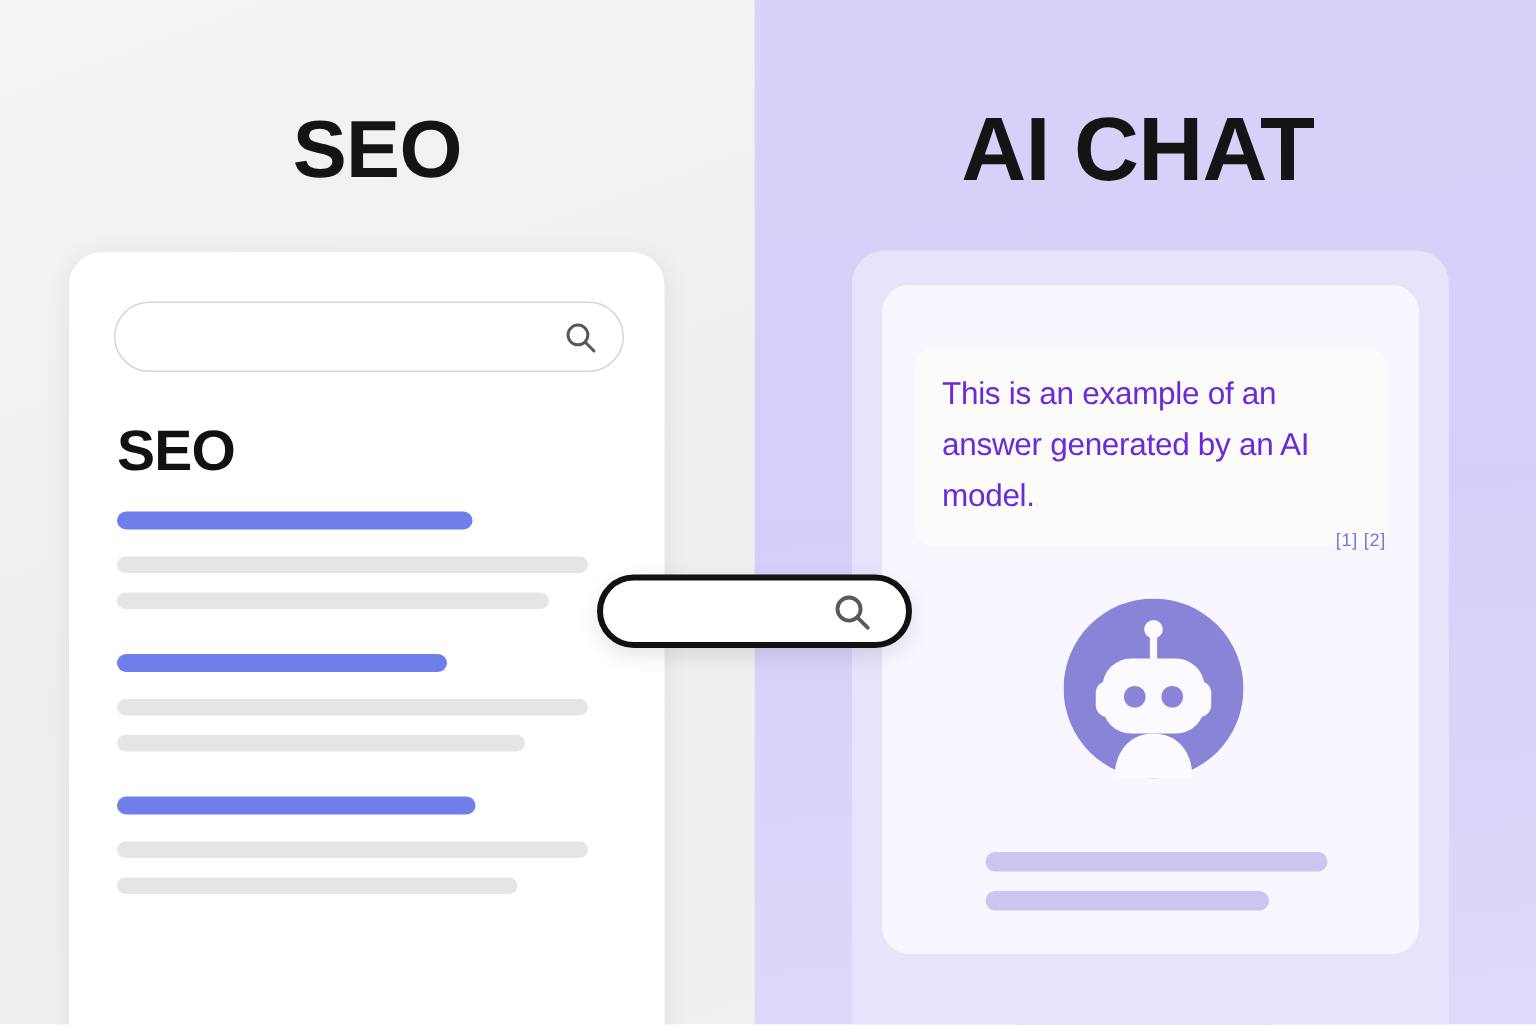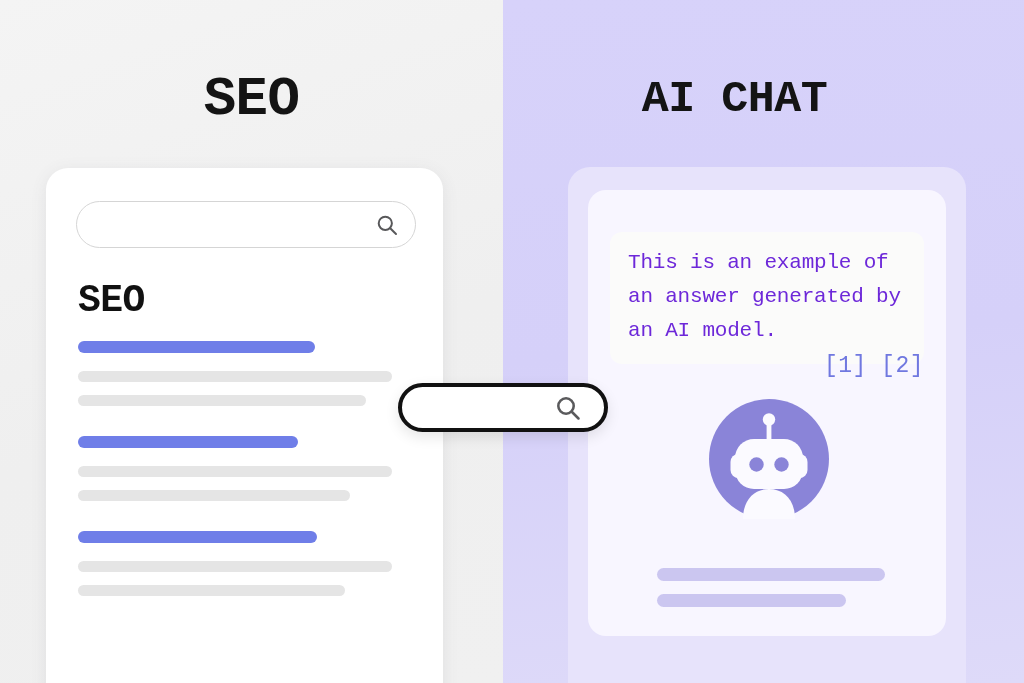--- a/index.html
+++ b/index.html
@@ -9,21 +9,20 @@
     background: #ffffff;
   }
   body {
     font-family: "Liberation Sans", sans-serif;
   }
   #stage {
     position: relative;
     width: 1024px;
     height: 683px;
     overflow: hidden;
-    font-family: Liberation Mono, monospace;
   }
 
   
   .half {
     position: absolute;
     top: 0;
     height: 683px;
   }
   .half-left {
     left: 0;
@@ -46,24 +45,24 @@
     text-align: center;
   }
   .heading-seo {
     left: 0;
     width: 503px;
     top: 70px;
     font-size: 54px;
     line-height: 60px;
   }
   .heading-ai {
-    left: 503px;
+    left: 527px;
     width: 463px;
     top: 70px;
-    font-size: 45px;
+    font-size: 60px;
     line-height: 60px;
   }
 
   
   .seo-card {
     position: absolute;
     left: 46px;
     top: 168px;
     width: 397px;
     height: 530px;
@@ -165,21 +164,21 @@
     line-height: 34px;
     letter-spacing: -0.2px;
   }
   .ai-citations {
     position: absolute;
     left: 610px;
     top: 353px;
     width: 314px;
     text-align: right;
     color: #7078e0;
-    font-size: 23px;
+    font-size: 12px;
     letter-spacing: 0.5px;
   }
 
   
   .robot {
     position: absolute;
     left: 709px;
     top: 399px;
     width: 120px;
     height: 120px;

